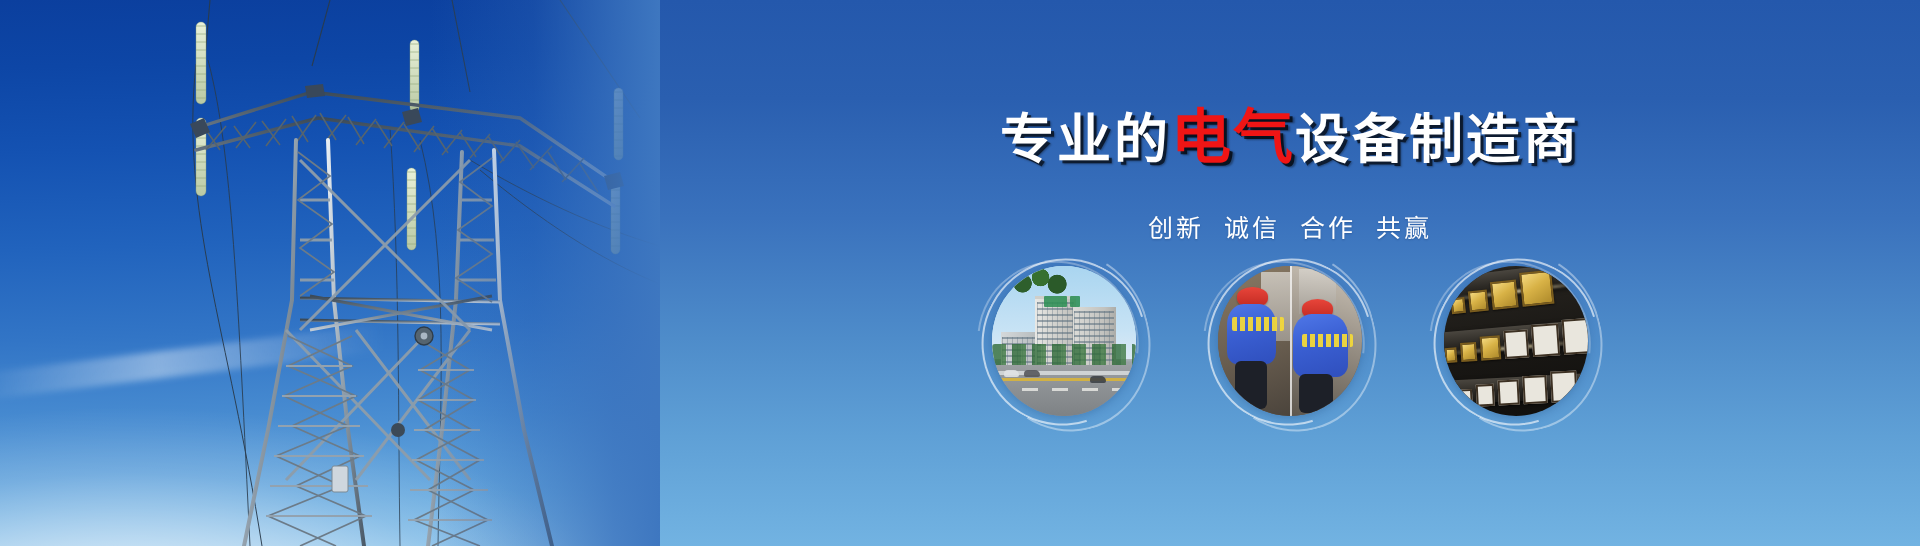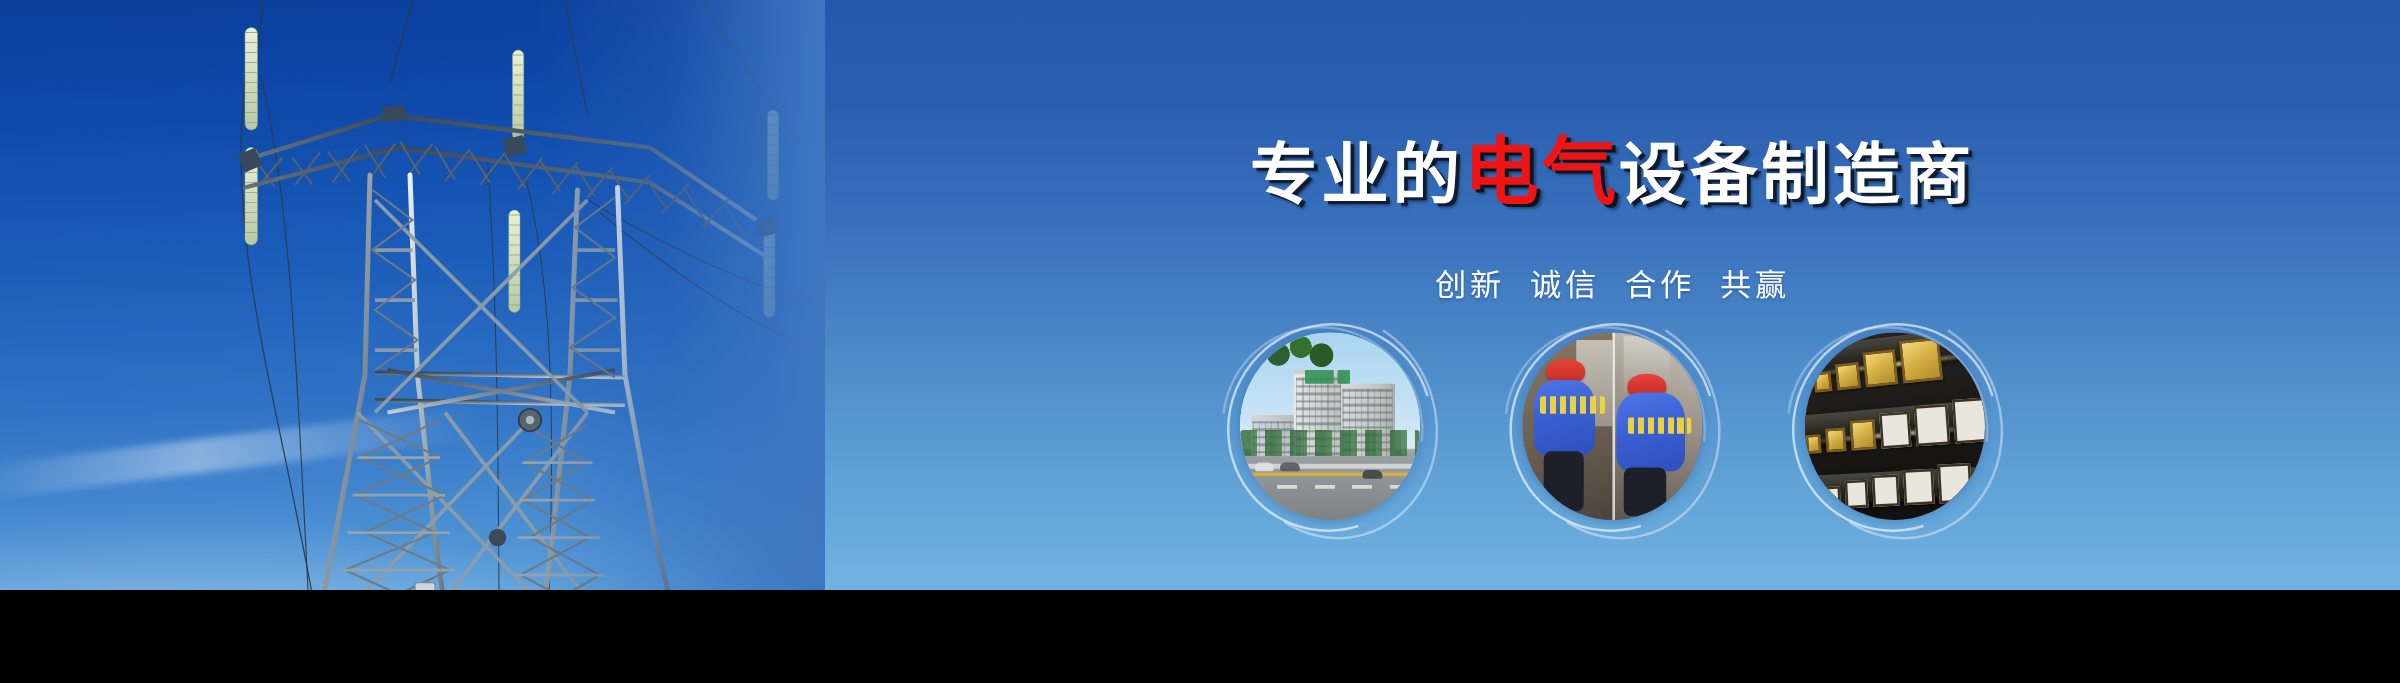--- a/index.html
+++ b/index.html
@@ -2,21 +2,21 @@
 <html lang="zh-CN"><head>
 <meta charset="utf-8">
 <title>Banner</title>
 <style>
   html,body{margin:0;padding:0;background:#000;}
   *{box-sizing:border-box;}
 
   .banner{
     position:relative;
     width:1920px;
-    height:472px;
+    height:546px;
     overflow:hidden;
     font-family:"Liberation Sans","DejaVu Sans",sans-serif;
     background:linear-gradient(180deg,#2458ac 0%,#2a5fb0 18%,#3a72bd 40%,#4e8cca 62%,#5fa0d6 80%,#72b3e2 100%);
   }
 
   
   .photo-left{
     position:absolute; left:0; top:0; width:660px; height:546px;
     overflow:hidden;
   }

